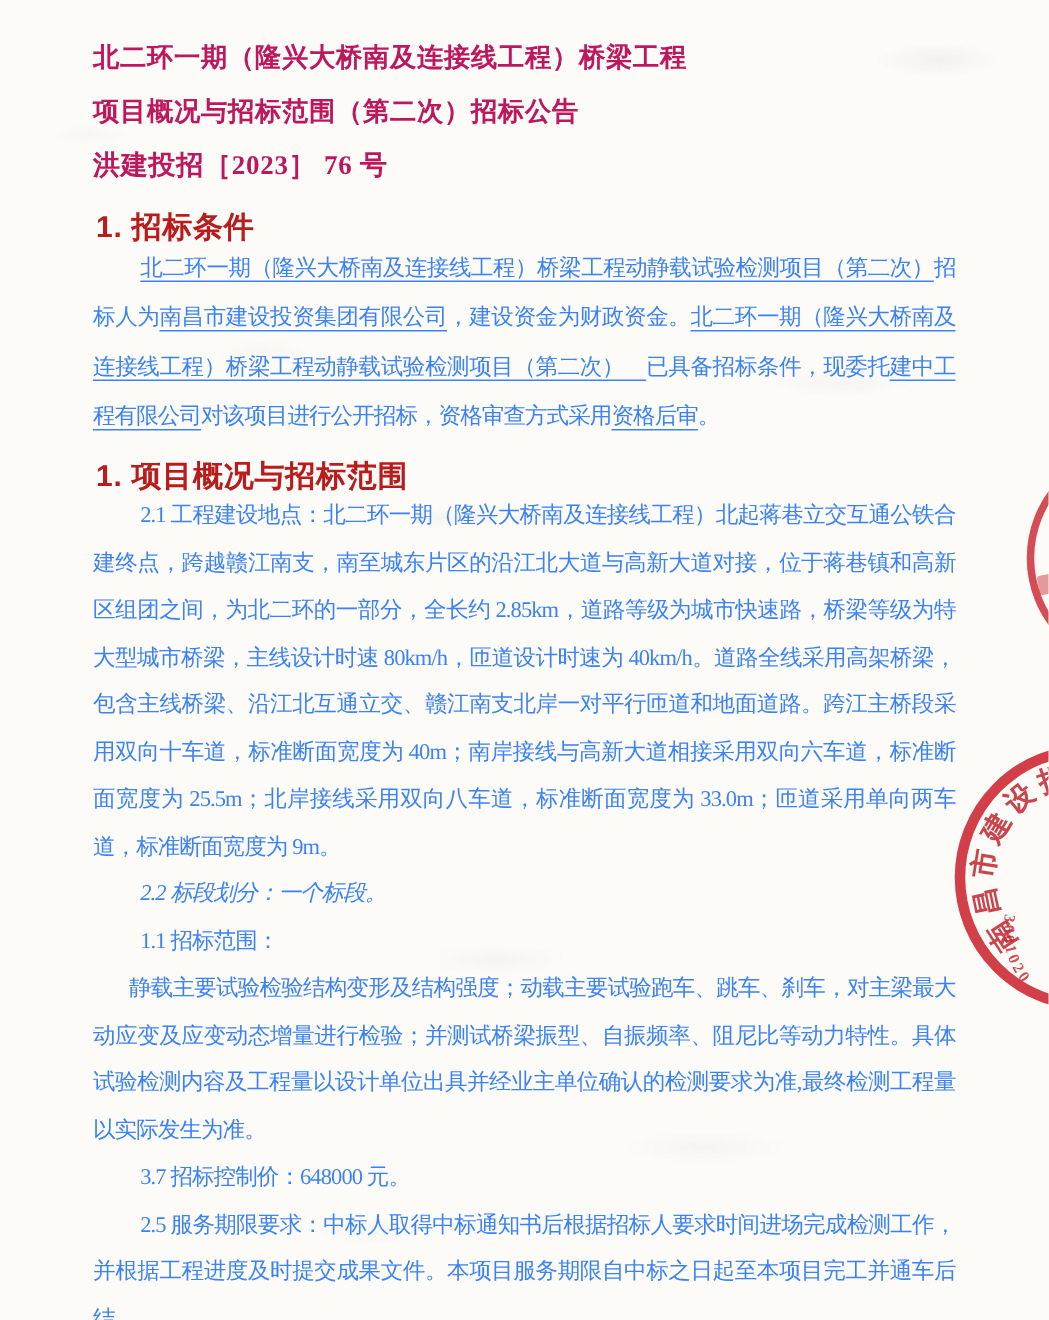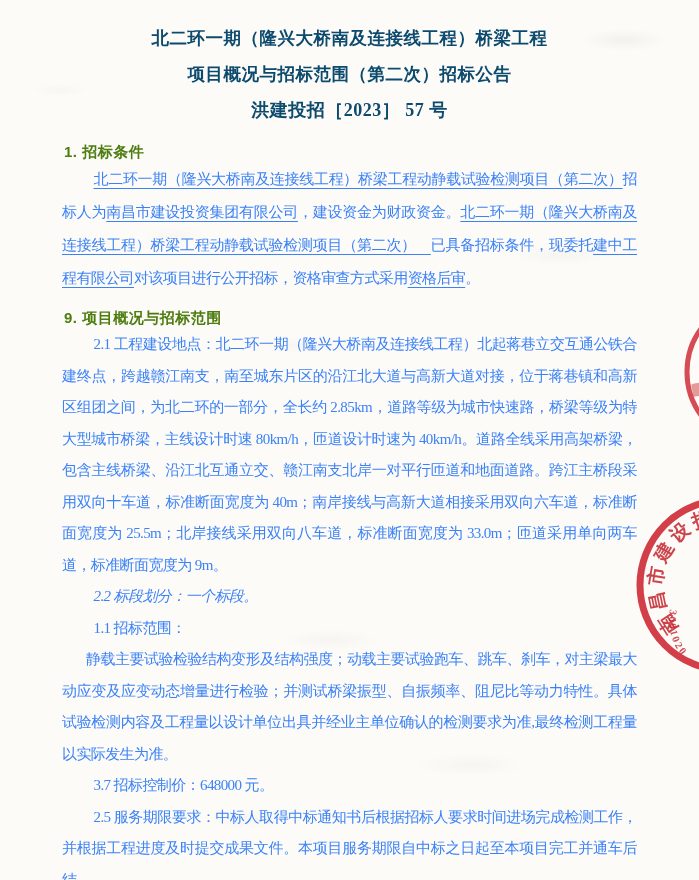--- a/index.html
+++ b/index.html
@@ -24,28 +24,28 @@
       radial-gradient(60px 14px at 250px 820px, rgba(120,120,120,.04), transparent 70%),
       radial-gradient(40px 10px at 60px 90px,   rgba(120,120,120,.04), transparent 70%);
   }
   .page {
     position: relative; z-index: 1;
     box-sizing: border-box;
     width: 699px; height: 880px;
     padding: 20px 62px 0 62px;
   }
   .title {
-    text-align: center; font-weight: bold; color: #0c4a6e;
+    text-align: left; font-weight: bold; color: #be185d;
     font-size: 17.5px; line-height: 36px; letter-spacing: 0.5px;
   }
   .doc-number { font-size: 18px; }
   .sec-heading {
     font-family: "Liberation Sans", "DejaVu Sans", sans-serif;
-    font-weight: bold; color: #4d7c0f;
-    font-size: 15px; line-height: 22px;
+    font-weight: bold; color: #b91c1c;
+    font-size: 20px; line-height: 22px;
     margin: 12px 0 0 2px; letter-spacing: 0.5px;
   }
   .sec-heading.first { margin-top: 13px; }
   p.body {
     margin: 0; font-size: 15px; letter-spacing: -0.6px;
     text-align: justify; color: #3b82f6;
   }
   .p1   { margin-top: 12px; line-height: 33px;   text-indent: 2.1em; }
   .p21  { margin-top: 13px; line-height: 31.5px; text-indent: 2.1em; }
   .p22  { margin-top: 3px;  line-height: 31.5px; text-indent: 2.1em; font-style: italic; }
@@ -66,27 +66,27 @@
   .seal-star  { fill: #c8242b; opacity: 0.92; }
   .seal-mark  { fill: #d04a4a; opacity: 0.55; }
 </style>
 </head>
 <body>
 
 <div class="page">
 
   <div class="title">北二环一期（隆兴大桥南及连接线工程）桥梁工程</div>
   <div class="title">项目概况与招标范围（第二次）招标公告</div>
-  <div class="title doc-number">洪建投招［2023］ 57 号</div>
+  <div class="title doc-number">洪建投招［2023］ 76 号</div>
 
   <div class="sec-heading first">1. 招标条件</div>
 
   <p class="body p1"><span class="u">北二环一期（隆兴大桥南及连接线工程）桥梁工程动静载试验检测项目（第二次）</span><span>招标人为</span><span class="u">南昌市建设投资集团有限公司</span><span>，建设资金为财政资金。</span><span class="u">北二环一期（隆兴大桥南及连接线工程）桥梁工程动静载试验检测项目（第二次）　</span><span>已具备招标条件，现委托</span><span class="u">建中工程有限公司</span><span>对该项目进行公开招标，资格审查方式采用</span><span class="u">资格后审</span><span>。</span></p>
 
-  <div class="sec-heading">9. 项目概况与招标范围</div>
+  <div class="sec-heading">1. 项目概况与招标范围</div>
 
   <p class="body p21">2.1 工程建设地点：北二环一期（隆兴大桥南及连接线工程）北起蒋巷立交互通公铁合建终点，跨越赣江南支，南至城东片区的沿江北大道与高新大道对接，位于蒋巷镇和高新区组团之间，为北二环的一部分，全长约 2.85km，道路等级为城市快速路，桥梁等级为特大型城市桥梁，主线设计时速 80km/h，匝道设计时速为 40km/h。道路全线采用高架桥梁，包含主线桥梁、沿江北互通立交、赣江南支北岸一对平行匝道和地面道路。跨江主桥段采用双向十车道，标准断面宽度为 40m；南岸接线与高新大道相接采用双向六车道，标准断面宽度为 25.5m；北岸接线采用双向八车道，标准断面宽度为 33.0m；匝道采用单向两车道，标准断面宽度为 9m。</p>
   <p class="body p22">2.2 标段划分：一个标段。</p>
   <p class="body p23h">1.1 招标范围：</p>
   <p class="body p23">静载主要试验检验结构变形及结构强度；动载主要试验跑车、跳车、刹车，对主梁最大动应变及应变动态增量进行检验；并测试桥梁振型、自振频率、阻尼比等动力特性。具体试验检测内容及工程量以设计单位出具并经业主单位确认的检测要求为准,最终检测工程量以实际发生为准。</p>
   <p class="body p24">3.7 招标控制价：648000 元。</p>
   <p class="body p25">2.5 服务期限要求：中标人取得中标通知书后根据招标人要求时间进场完成检测工作，并根据工程进度及时提交成果文件。本项目服务期限自中标之日起至本项目完工并通车后结</p>
 
   <div class="stamp stamp-top">
     <svg width="120" height="180" viewBox="0 0 120 180">

